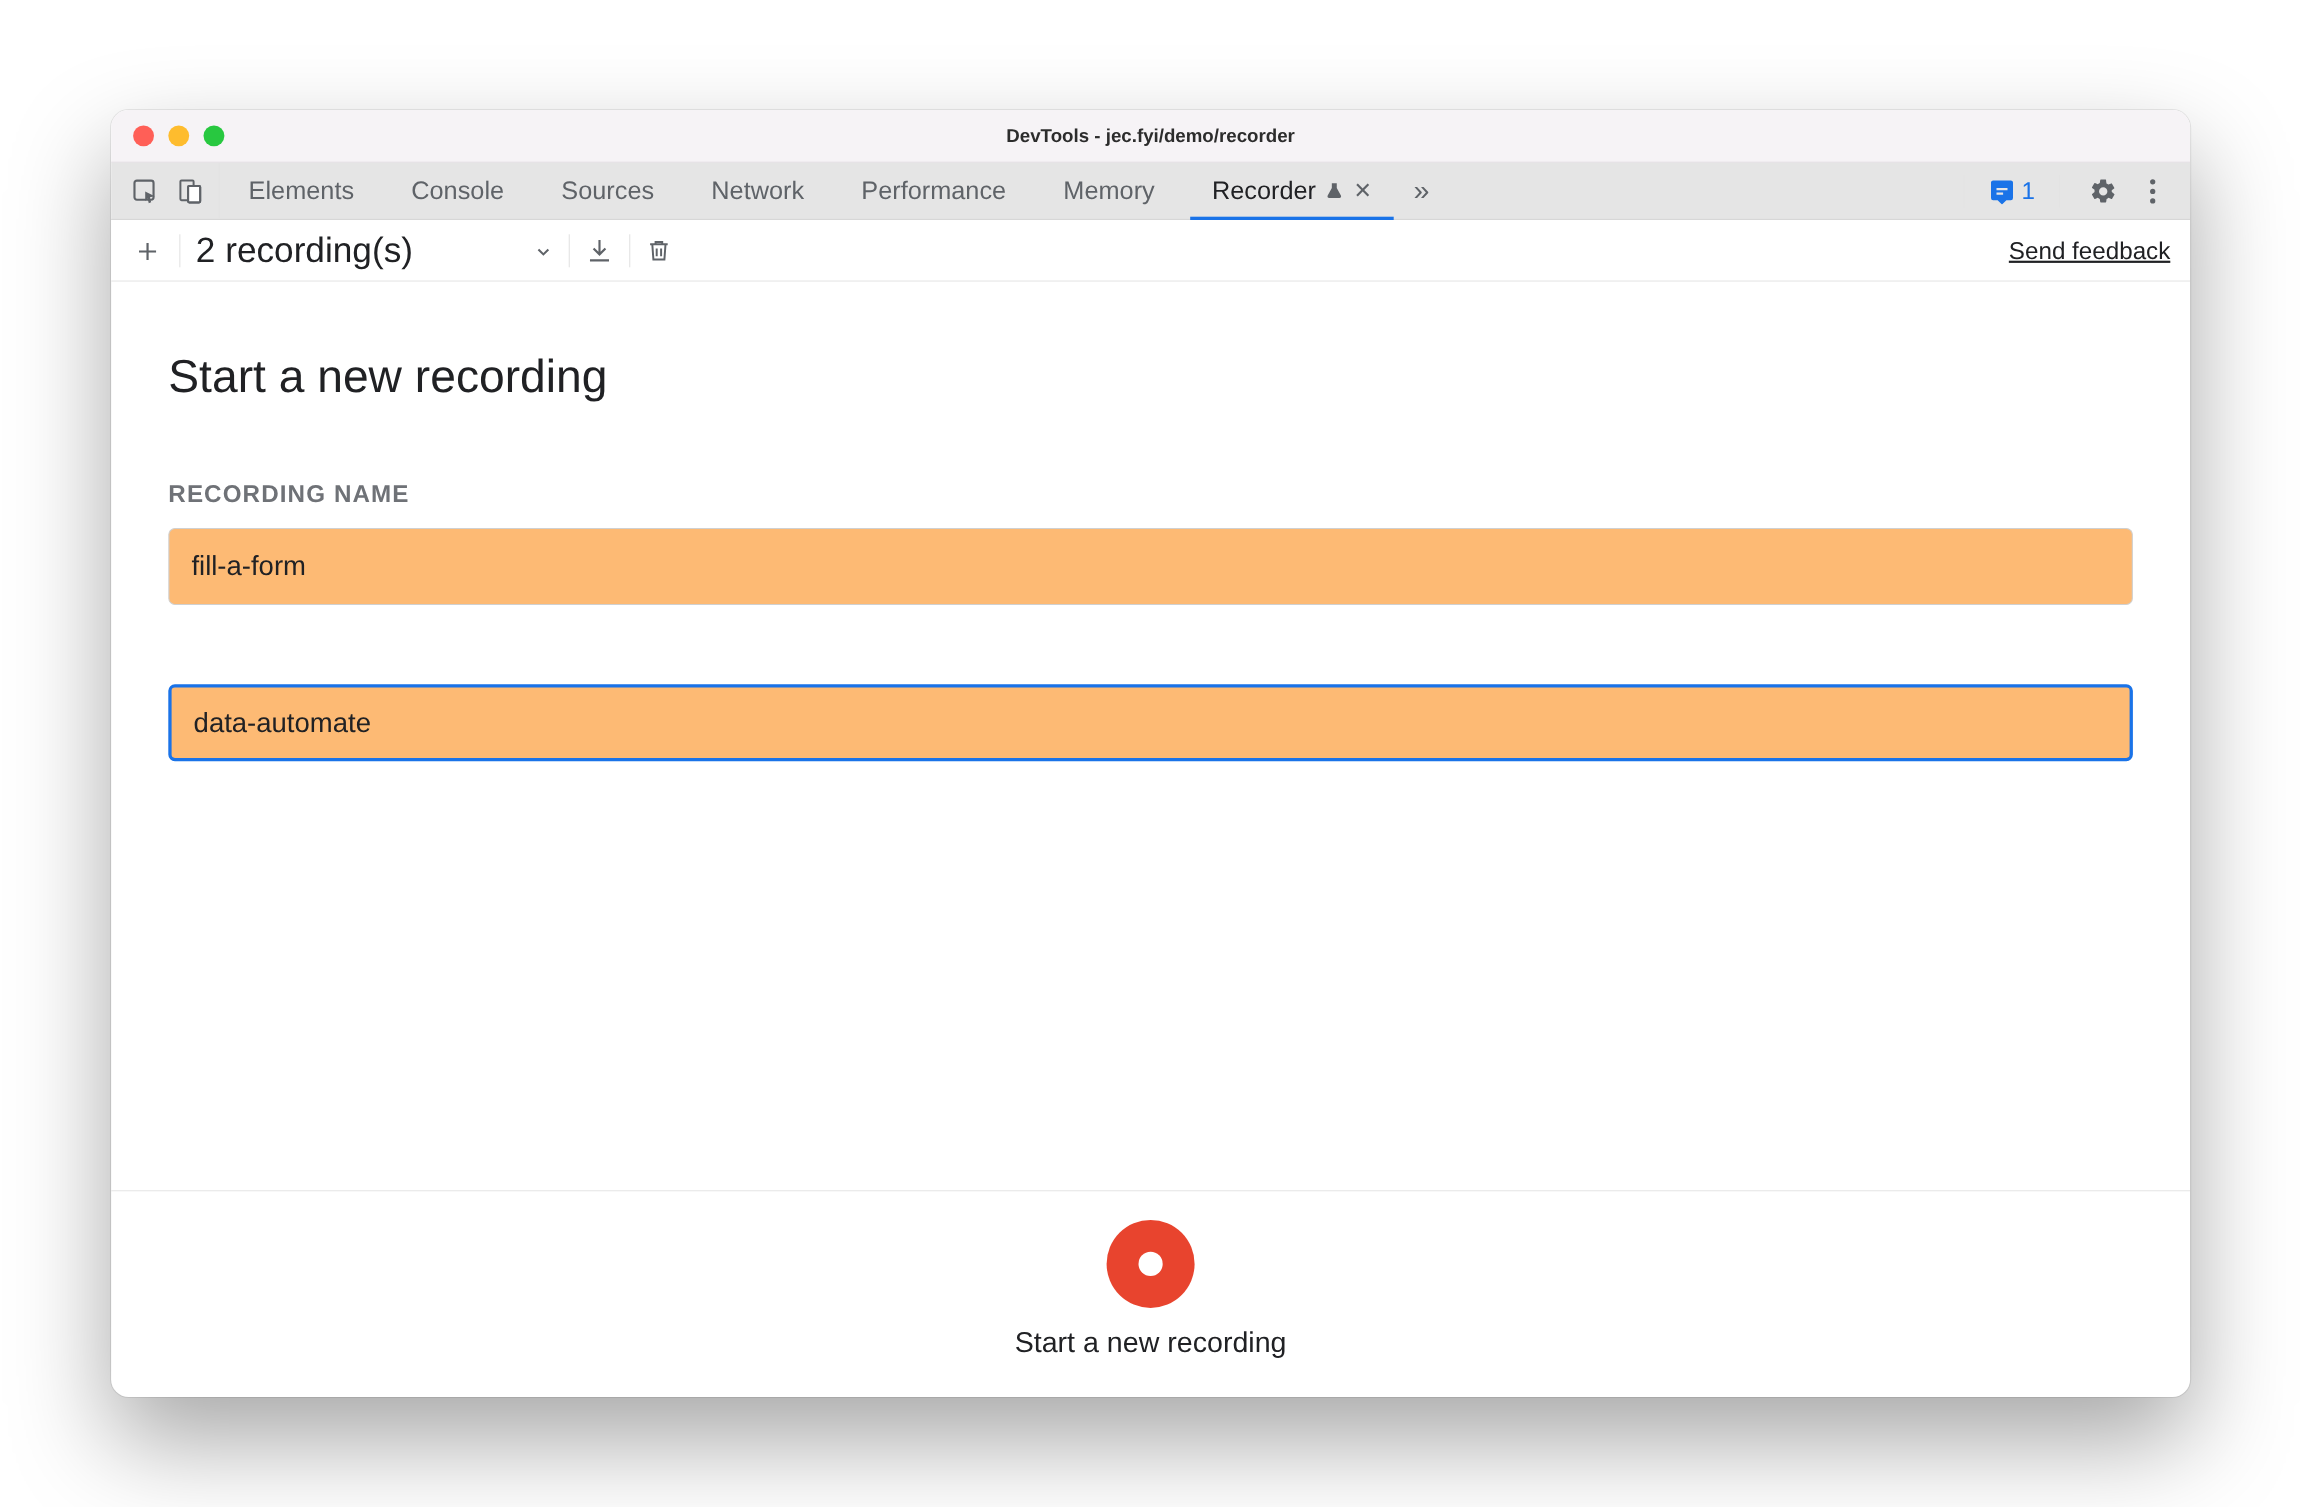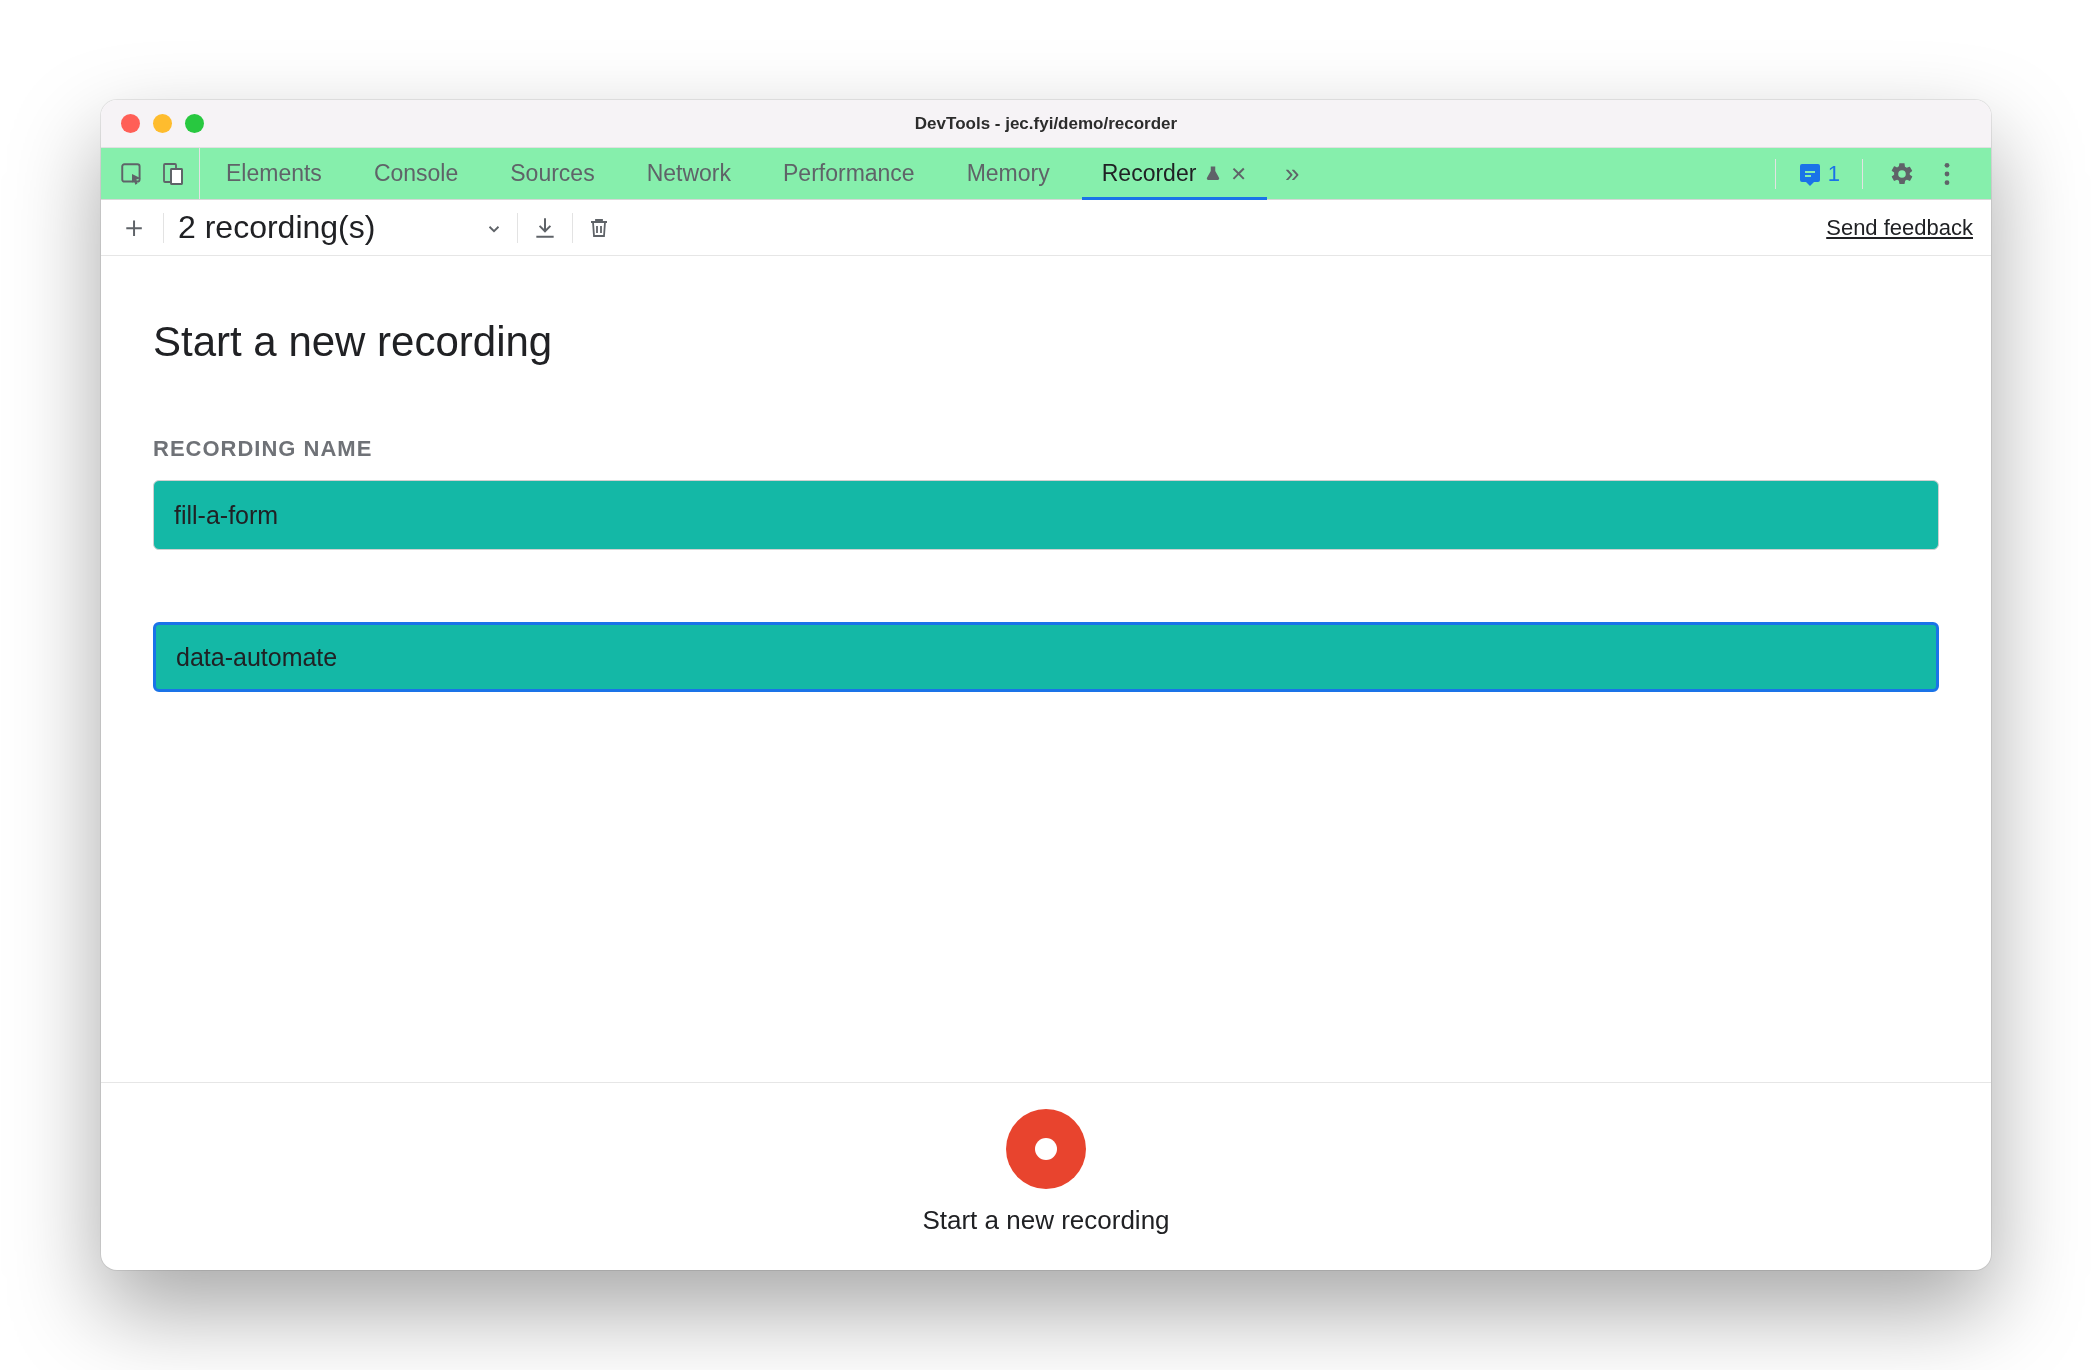--- a/index.html
+++ b/index.html
@@ -46,26 +46,26 @@
       left: 0; right: 0;
       text-align: center;
       font-size: 17px;
       font-weight: 600;
       color: #2c2c2c;
       pointer-events: none;
     }
     
     .tabstrip {
       height: 52px;
-      background: #86efac;
+      background: #e5e5e5;
       border-bottom: 1px solid #d7d7d7;
       display: flex;
       align-items: stretch;
       flex-shrink: 0;
-      padding: 0 20px 0 0;
+      padding: 0 10px 0 0;
     }
     .ts-left {
       display: flex;
       align-items: center;
       padding: 0 14px 0 18px;
       gap: 16px;
       border-right: 1px solid #e3e3e3;
     }
     .ts-icon { color: #5f6368; display:flex; align-items:center; justify-content:center; }
     .tabs { display: flex; align-items: stretch; }
@@ -161,21 +161,21 @@
       margin-top: 18px;
       width: 100%;
       height: 70px;
       border: 1px solid #d0d0d0;
       border-radius: 6px;
       font-size: 25px;
       padding: 4px 20px;
       color:#202124;
       font-family: inherit;
       outline: none;
-      background:#14b8a6;
+      background:#fdba74;
     }
     .text-input.focused {
       border: 3px solid #1a73e8;
     }
     
     .footer {
       border-top: 1px solid #e6e6e6;
       flex-shrink:0;
       display:flex;
       flex-direction:column;

